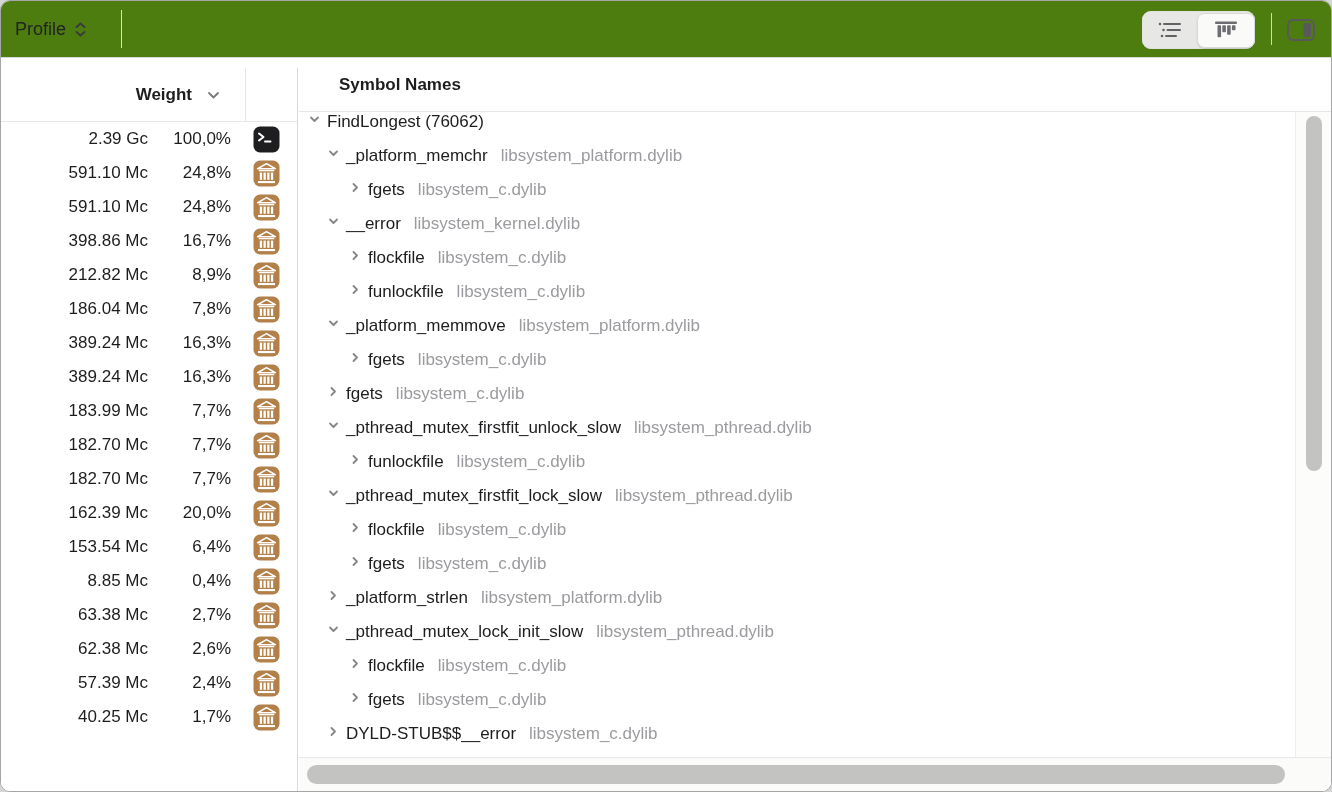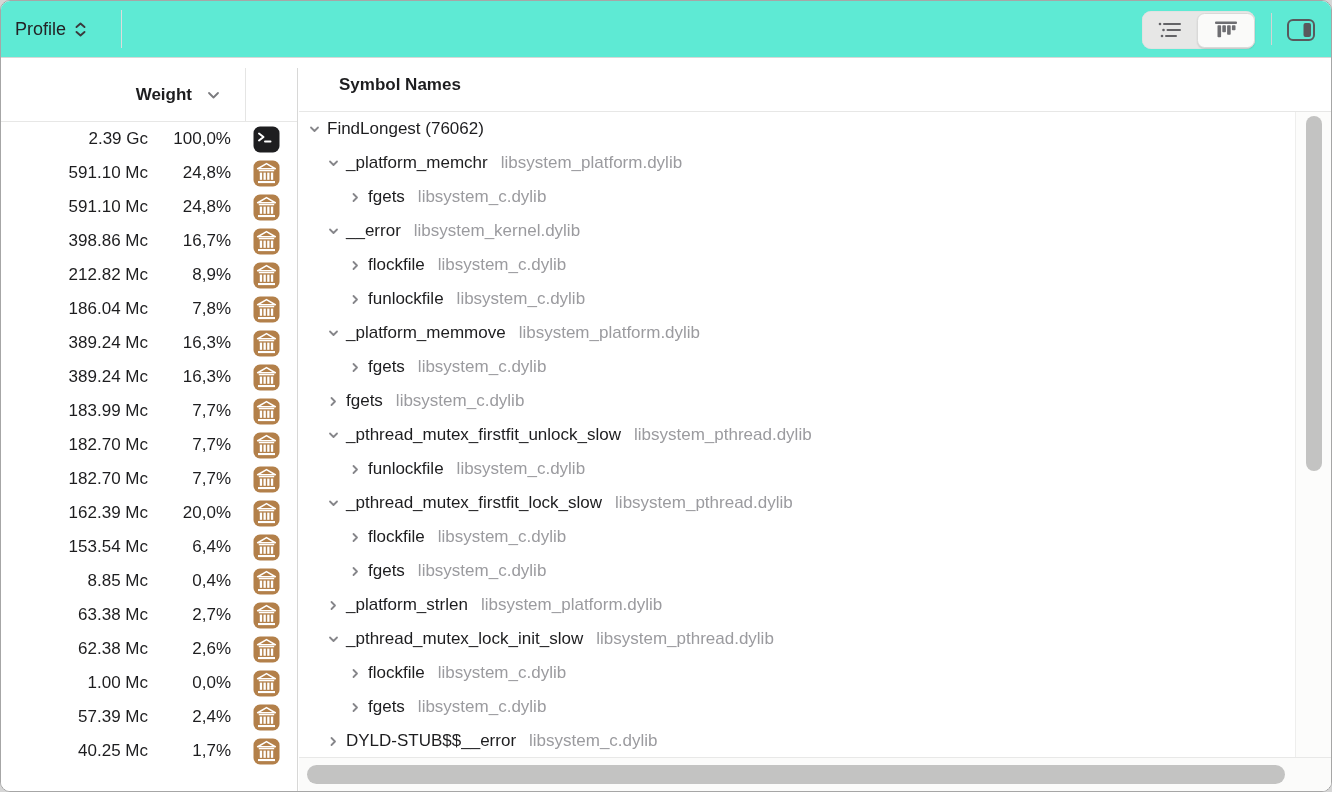--- a/index.html
+++ b/index.html
@@ -3,21 +3,21 @@
 <meta charset="utf-8">
 <style>
   html,body{margin:0;padding:0;background:#d6d6d6;}
   *{box-sizing:border-box;}
   .window{
     position:relative;width:1332px;height:792px;background:#fff;
     border:1px solid #a6a6a6;border-radius:10px;overflow:hidden;
     font-family:"Liberation Sans","DejaVu Sans",sans-serif;color:#1d1d1f;
   }
   
-  .toolbar{position:absolute;left:0;top:0;right:0;height:57px;background:#5eead4;border-bottom:1px solid #d8d8d7;}
+  .toolbar{position:absolute;left:0;top:0;right:0;height:57px;background:#4d7c0f;border-bottom:1px solid #d8d8d7;}
   .profile-ctl{position:absolute;left:14px;top:0;height:57px;display:flex;align-items:center;gap:8px;cursor:default;}
   .profile-ctl .lbl{font-size:18px;color:#232326;}
   .tb-sep{position:absolute;top:9px;bottom:9px;width:1px;background:#dcdcdb;}
   .seg-ctl{position:absolute;right:76px;top:10px;width:113px;height:38px;background:#e7e7e6;border-radius:9px;box-shadow:inset 0 0 0 0.5px #dddddc;}
   .seg{position:absolute;top:0;bottom:0;width:56px;display:flex;align-items:center;justify-content:center;}
   .seg.left{left:0;}
   .seg.right{left:55px;width:58px;top:1.5px;bottom:1.5px;background:#fafaf9;border:0.5px solid #d9d9d8;border-radius:7.5px;box-shadow:0 1px 1.5px rgba(0,0,0,.12);}
   .sidebar-btn{position:absolute;right:9px;top:10px;width:42px;height:38px;display:flex;align-items:center;justify-content:center;border-radius:7px;}
   
   .left-panel{position:absolute;left:0;top:67px;bottom:0;width:297px;background:#fff;border-right:1px solid #d8d8d7;overflow:hidden;}
@@ -28,21 +28,21 @@
   .hdr-col-sep{position:absolute;left:244px;top:0;bottom:0;width:1px;background:#e5e5e4;}
   .symbol-hdr-label{position:absolute;left:40px;top:0;height:100%;display:flex;align-items:center;font-size:17px;font-weight:700;}
   
   .weight-rows{position:absolute;left:0;top:54px;right:0;bottom:0;}
   .w-row{position:relative;height:34px;text-align:center;}
   .wr-value{position:absolute;right:149px;top:0;height:34px;display:flex;align-items:center;font-size:17px;white-space:nowrap;}
   .wr-pct{position:absolute;right:66px;top:0;height:34px;display:flex;align-items:center;font-size:17px;white-space:nowrap;margin-left:9px;}
   .row-icon{position:absolute;left:252px;top:3.5px;width:27px;height:27px;display:flex;}
   
   .tree-rows{position:absolute;left:0;top:54px;right:36px;bottom:34px;overflow:hidden;}
-  .t-row{display:flex;align-items:center;height:34px;white-space:nowrap;}
+  .t-row{display:flex;align-items:flex-start;height:34px;white-space:nowrap;}
   .t-chevron{width:14px;height:14px;display:flex;align-items:center;justify-content:center;flex:none;}
   .t-chevron.collapsed svg{transform:rotate(-90deg);}
   .lvl0 .t-chevron{margin-left:8px;} .lvl1 .t-chevron{margin-left:27px;} .lvl2 .t-chevron{margin-left:49px;}
   .t-symbol{margin-left:6px;font-size:17px;color:#1d1d1f;}
   .t-lib{margin-left:13px;font-size:17px;color:#9b9b9f;}
   
   .vscroll{position:absolute;right:0;top:54px;bottom:34px;width:36px;background:#fcfcfb;border-left:1px solid #eeeeed;}
   .vscroll-thumb{position:absolute;right:9px;top:4px;width:16px;height:355px;border-radius:8px;background:#c3c3c2;}
   .hscroll{position:absolute;left:0;right:0;bottom:0;height:34px;background:#fbfbfa;border-top:1px solid #e8e8e7;}
   .hscroll-thumb{position:absolute;left:8px;right:46px;top:7px;height:19px;border-radius:9.5px;background:#c3c3c2;}
@@ -389,37 +389,20 @@
         <rect x="5.8" y="10" width="15.4" height="1.3" fill="#fff"></rect>
         <rect x="6.8" y="12.6" width="2.3" height="7.2" fill="#fff"></rect>
         <rect x="10.5" y="12.6" width="2.3" height="7.2" fill="#fff"></rect>
         <rect x="14.2" y="12.6" width="2.3" height="7.2" fill="#fff"></rect>
         <rect x="17.9" y="12.6" width="2.3" height="7.2" fill="#fff"></rect>
         <rect x="5" y="21" width="17" height="2.1" fill="#fff"></rect>
       </svg>
     </span>
   </div>
 
-  <div class="w-row">
-    <span class="wr-value">1.00 Mc</span>
-    <span class="wr-pct">0,0%</span>
-
-    <span class="row-icon" style="display: flex;">
-      <svg width="27" height="27" viewBox="0 0 27 27">
-        <rect x="0.5" y="0.5" width="26" height="26" rx="6.5" fill="#b3804a"></rect>
-        <path d="M13.5 3.6 L22.3 8.7 H4.7 Z" fill="none" stroke="#fff" stroke-width="1.6" stroke-linejoin="round"></path>
-        <rect x="5.8" y="10" width="15.4" height="1.3" fill="#fff"></rect>
-        <rect x="6.8" y="12.6" width="2.3" height="7.2" fill="#fff"></rect>
-        <rect x="10.5" y="12.6" width="2.3" height="7.2" fill="#fff"></rect>
-        <rect x="14.2" y="12.6" width="2.3" height="7.2" fill="#fff"></rect>
-        <rect x="17.9" y="12.6" width="2.3" height="7.2" fill="#fff"></rect>
-        <rect x="5" y="21" width="17" height="2.1" fill="#fff"></rect>
-      </svg>
-    </span>
-  </div>
 
   <div class="w-row">
     <span class="wr-value">57.39 Mc</span>
     <span class="wr-pct">2,4%</span>
 
     <span class="row-icon" style="display: flex;">
       <svg width="27" height="27" viewBox="0 0 27 27">
         <rect x="0.5" y="0.5" width="26" height="26" rx="6.5" fill="#b3804a"></rect>
         <path d="M13.5 3.6 L22.3 8.7 H4.7 Z" fill="none" stroke="#fff" stroke-width="1.6" stroke-linejoin="round"></path>
         <rect x="5.8" y="10" width="15.4" height="1.3" fill="#fff"></rect>

